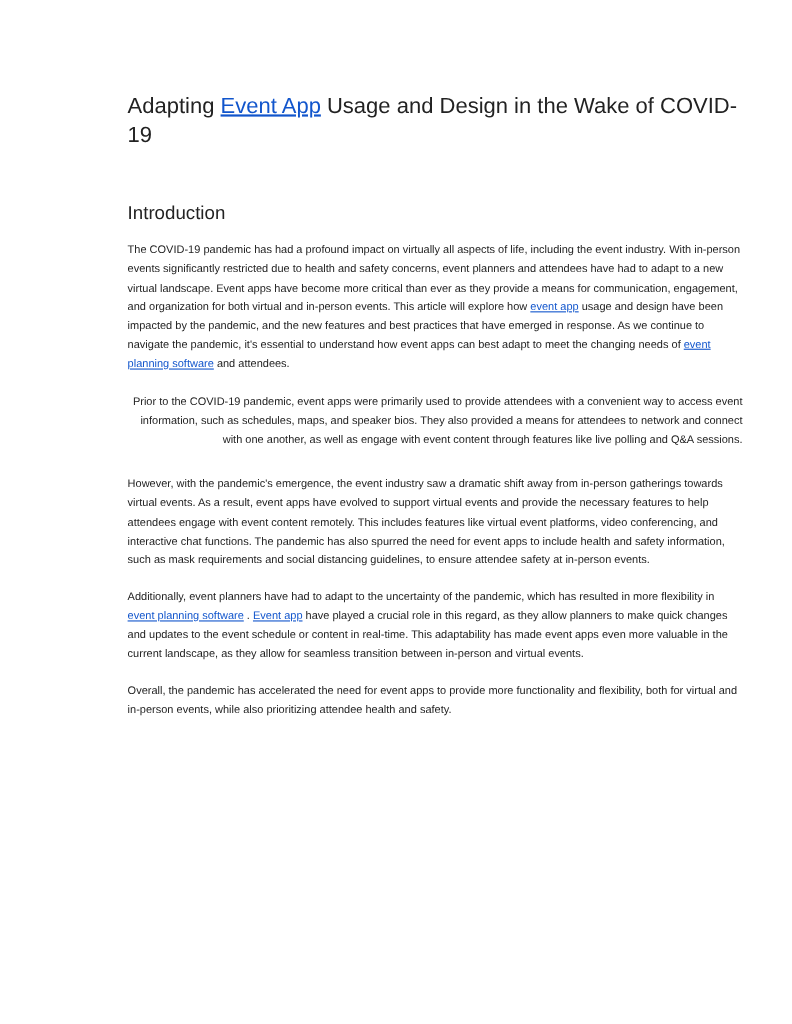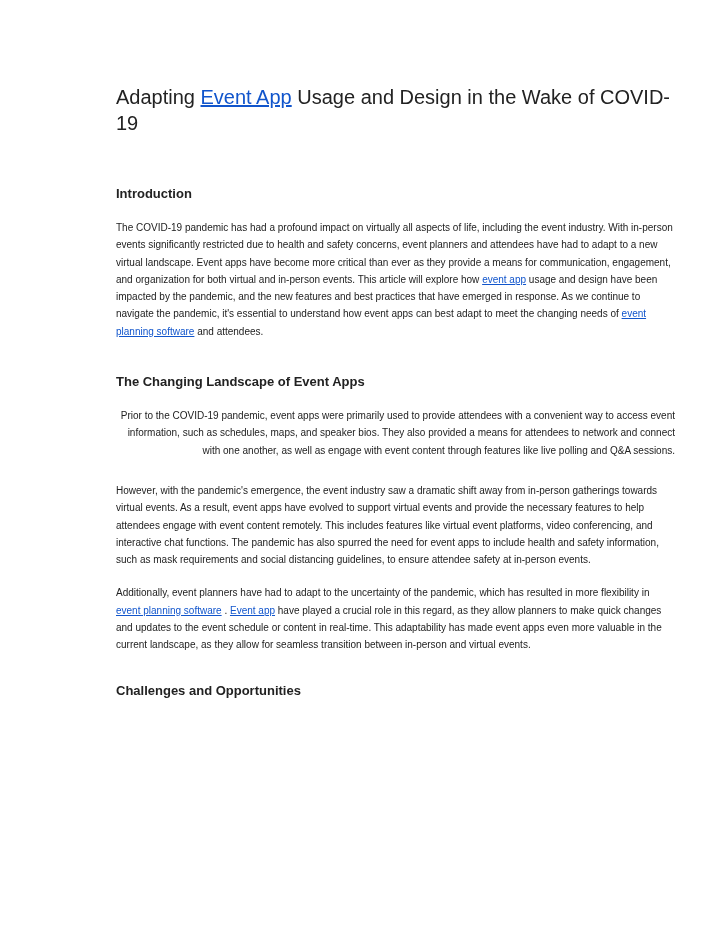--- a/index.html
+++ b/index.html
@@ -18,22 +18,22 @@
     padding: 84px 84px 0 77px;
     margin-left: 39px;
   }
   .doc-title {
     font-size: 20px;
     font-weight: 400;
     line-height: 26px;
     color: var(--text-color, #222222);
   }
   .doc-heading {
-    font-size: 13px;
-    font-weight: 700;
+    font-size: 17px;
+    font-weight: 400;
     line-height: 17px;
     color: var(--text-color, #222222);
   }
   .doc-para {
     font-size: 10px;
     font-weight: 400;
     line-height: 17.3px;
     color: var(--text-color, #222222);
   }
   .h-intro      { margin-top: 49px; }
@@ -54,24 +54,23 @@
 <body>
 
 <div class="doc">
 
   <h1 class="doc-title"><span>Adapting </span><a class="doc-link">Event App</a><span> Usage and Design in the Wake of COVID-19</span></h1>
 
   <h2 class="doc-heading h-intro">Introduction</h2>
 
   <p class="doc-para p-1"><span>The COVID-19 pandemic has had a profound impact on virtually all aspects of life, including the event industry. With in-person events significantly restricted due to health and safety concerns, event planners and attendees have had to adapt to a new virtual landscape. Event apps have become more critical than ever as they provide a means for communication, engagement, and organization for both virtual and in-person events. This article will explore how </span><a class="doc-link">event app</a><span> usage and design have been impacted by the pandemic, and the new features and best practices that have emerged in response. As we continue to navigate the pandemic, it's essential to understand how event apps can best adapt to meet the changing needs of </span><a class="doc-link">event planning software</a><span> and attendees.</span></p>
 
-  <h2 class="doc-heading h-landscape">The Changing Landscape of Event Apps</h2>
 
   <p class="doc-para p-2">Prior to the COVID-19 pandemic, event apps were primarily used to provide attendees with a convenient way to access event information, such as schedules, maps, and speaker bios. They also provided a means for attendees to network and connect with one another, as well as engage with event content through features like live polling and Q&amp;A sessions.</p>
 
   <p class="doc-para p-3">However, with the pandemic's emergence, the event industry saw a dramatic shift away from in-person gatherings towards virtual events. As a result, event apps have evolved to support virtual events and provide the necessary features to help attendees engage with event content remotely. This includes features like virtual event platforms, video conferencing, and interactive chat functions. The pandemic has also spurred the need for event apps to include health and safety information, such as mask requirements and social distancing guidelines, to ensure attendee safety at in-person events.</p>
 
   <p class="doc-para p-4"><span>Additionally, event planners have had to adapt to the uncertainty of the pandemic, which has resulted in more flexibility in</span><a class="doc-link"> event planning software</a><span> . </span><a class="doc-link">Event app</a><span> have played a crucial role in this regard, as they allow planners to make quick changes and updates to the event schedule or content in real-time. This adaptability has made event apps even more valuable in the current landscape, as they allow for seamless transition between in-person and virtual events.</span></p>
 
+  <p class="doc-para p-5">Overall, the pandemic has accelerated the need for event apps to provide more functionality and flexibility, both for virtual and in-person events, while also prioritizing attendee health and safety.</p>
 
-  <h2 class="doc-heading h-challenges">Challenges and Opportunities</h2>
 
 </div>
 
 </body></html>

